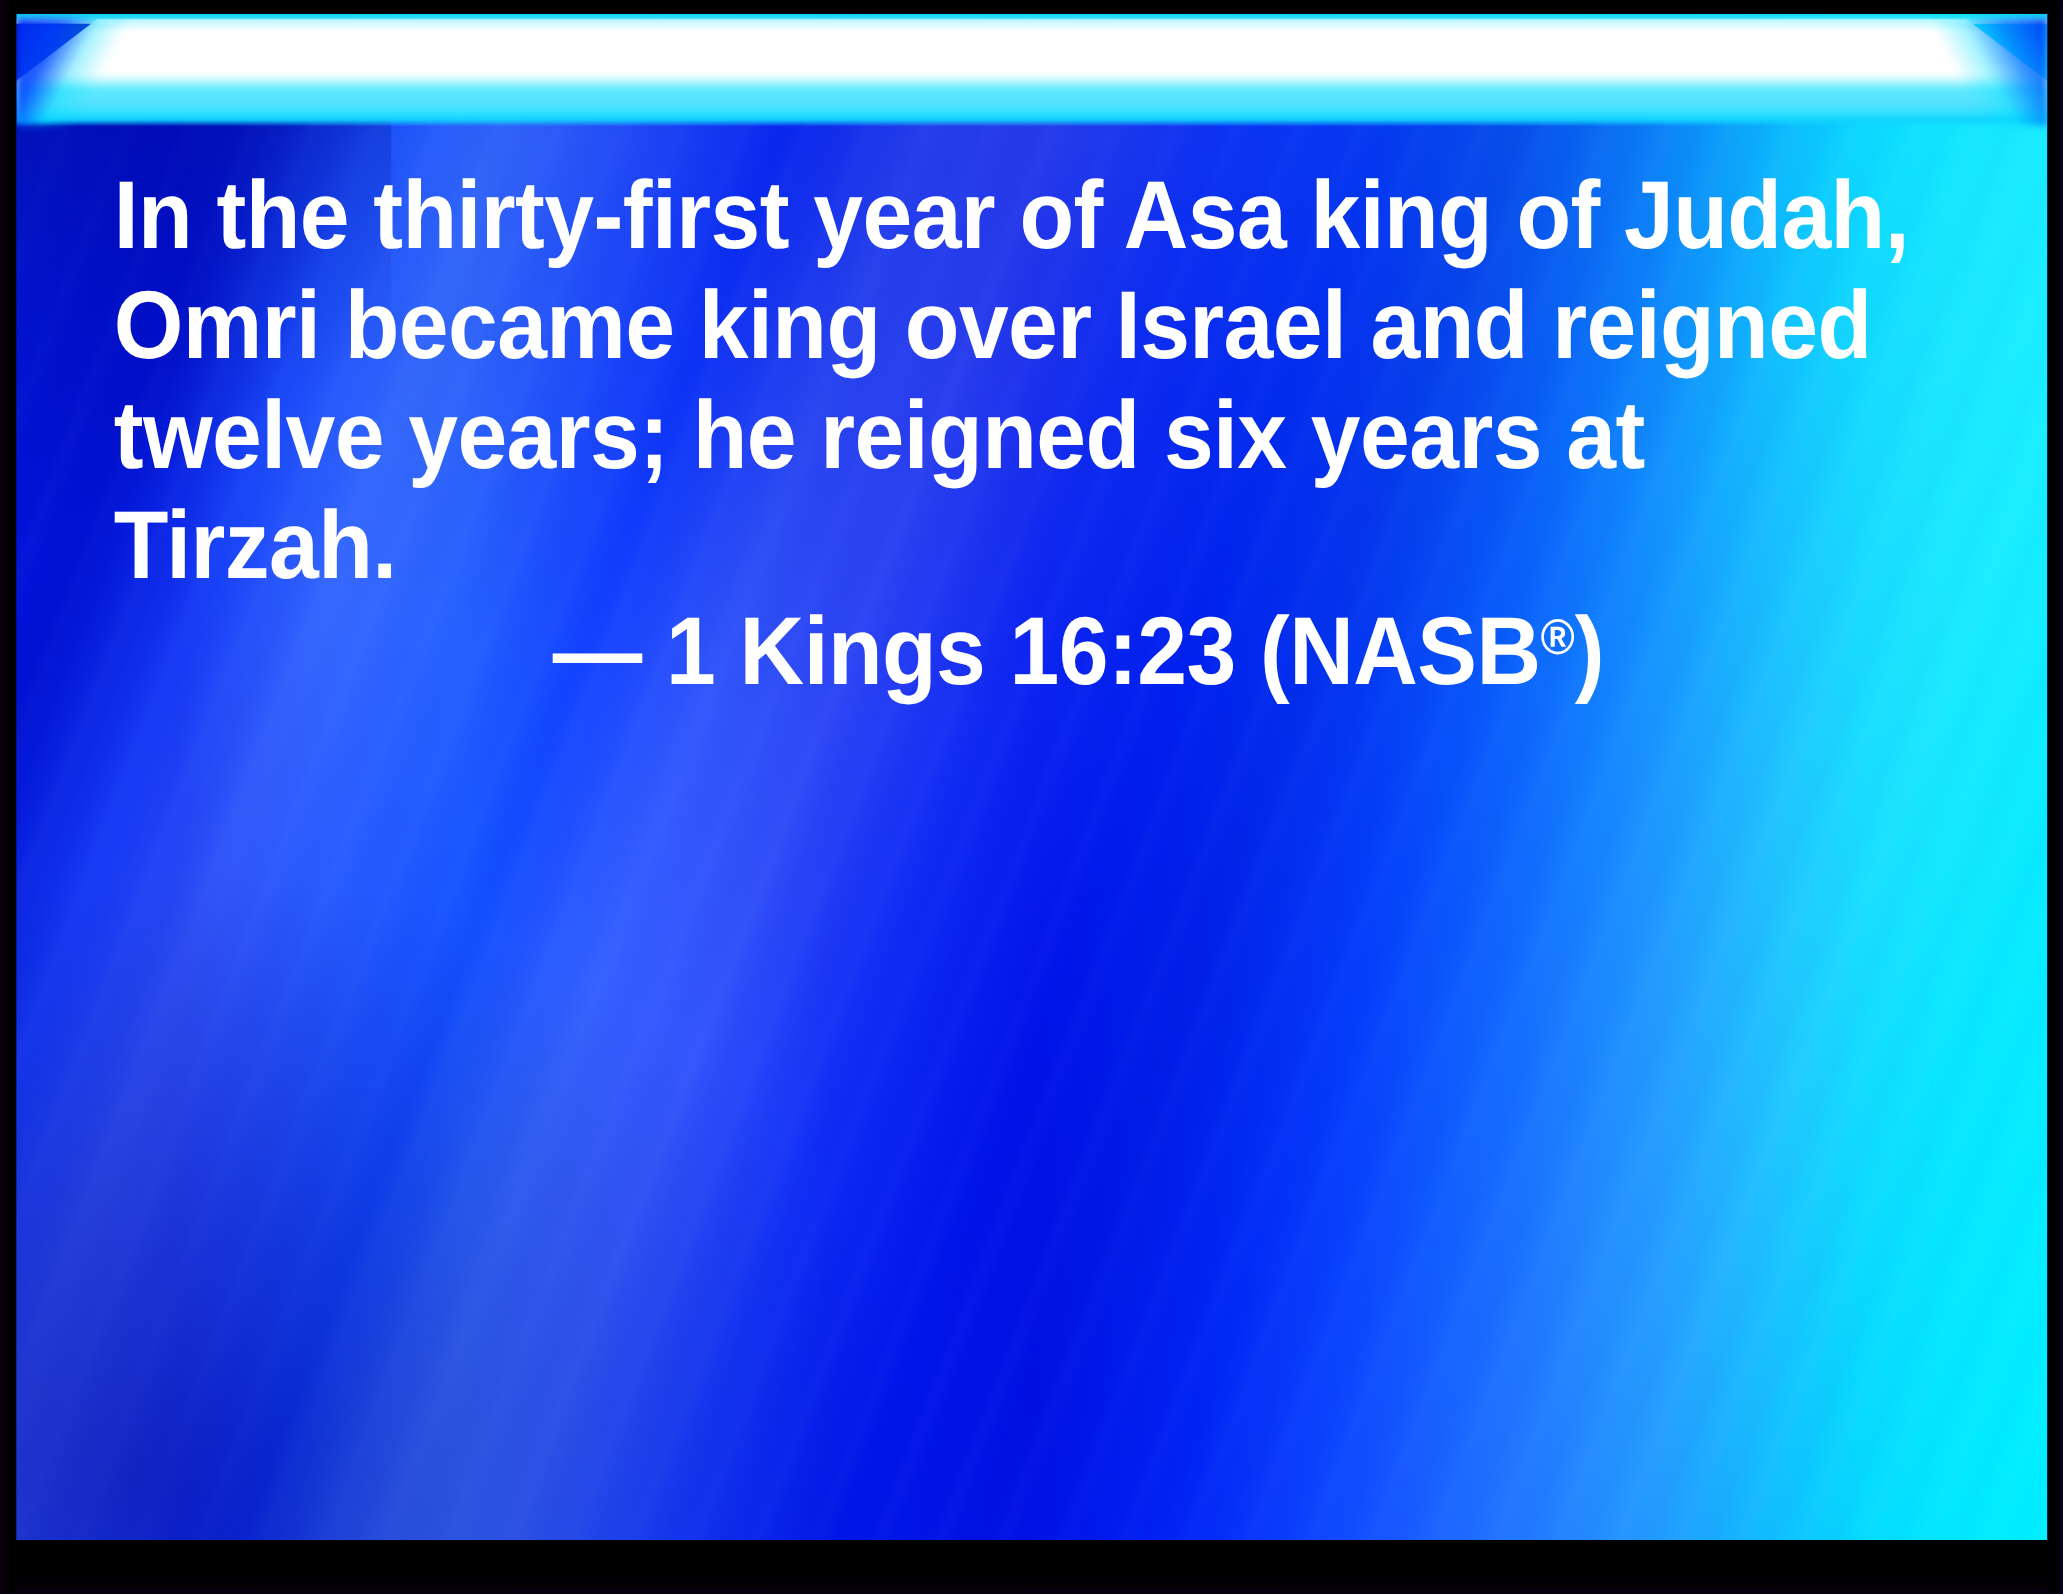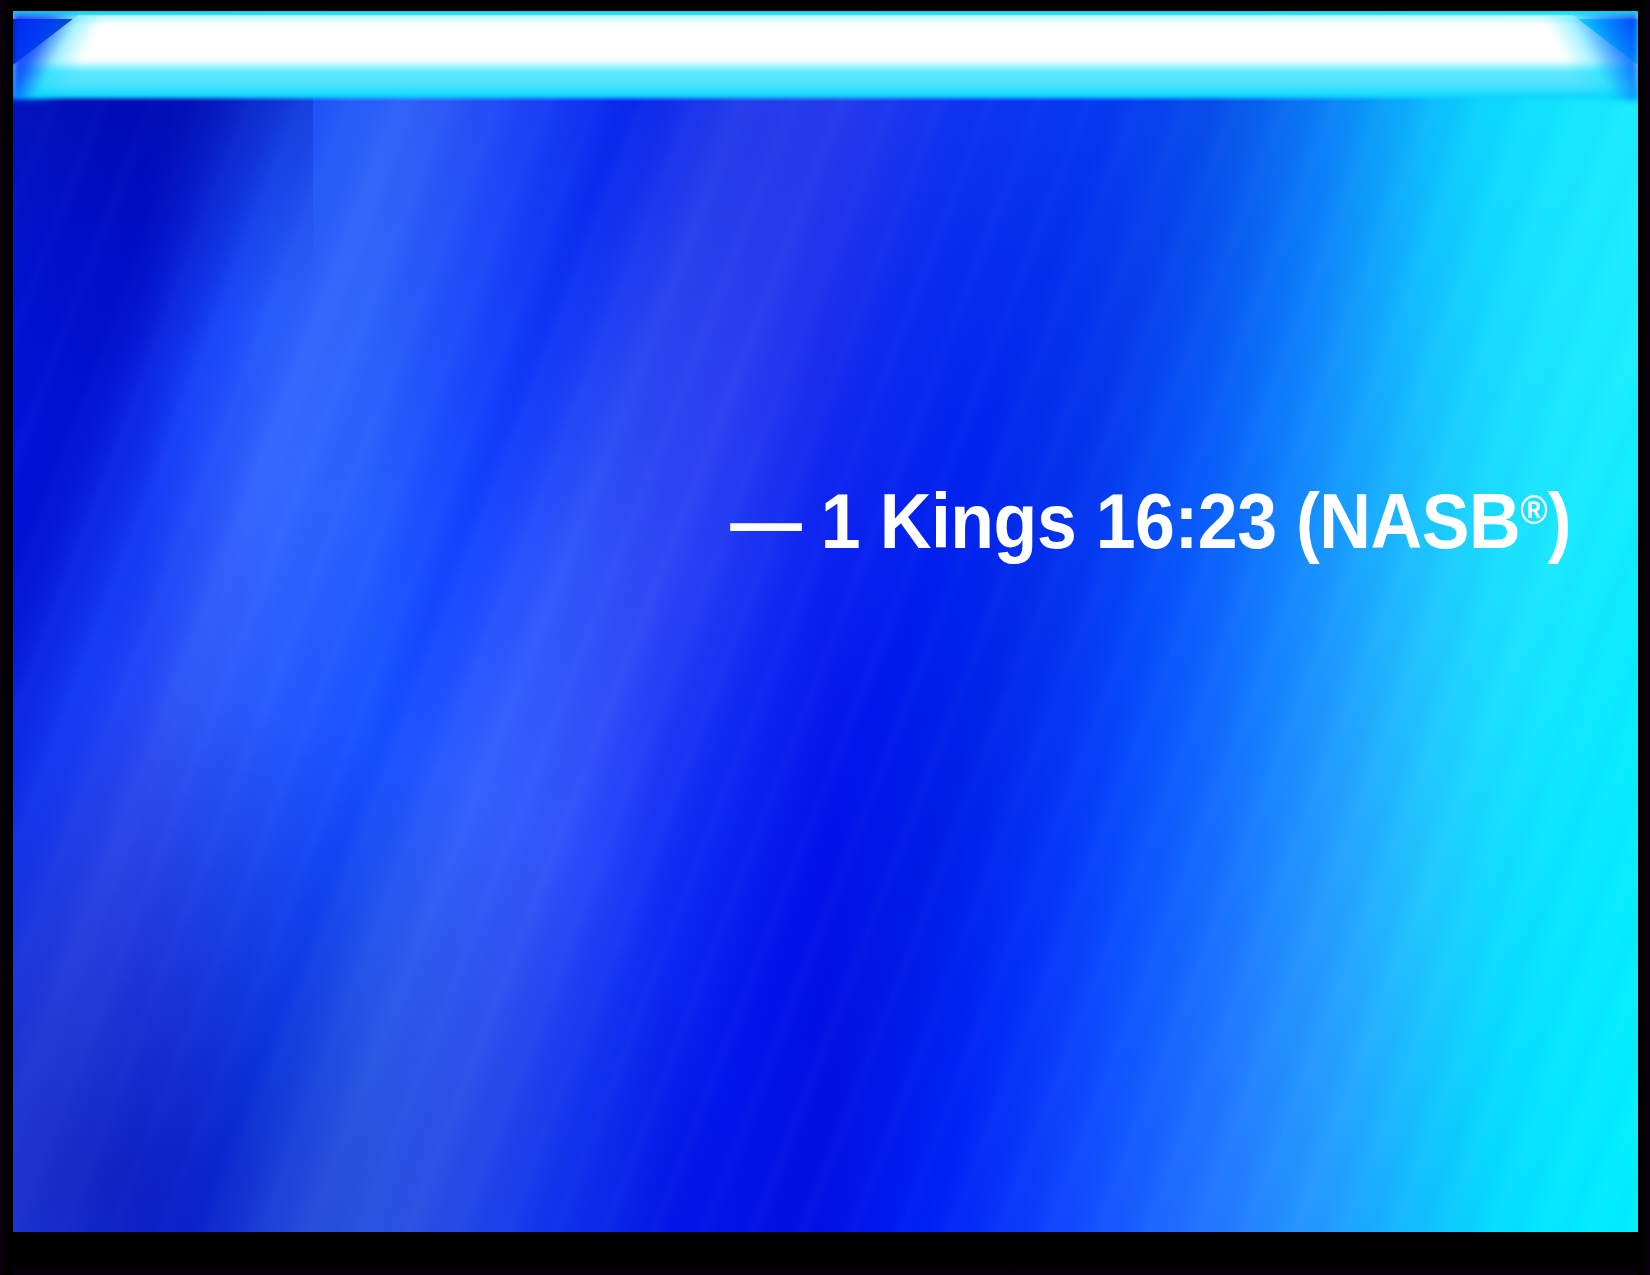--- a/index.html
+++ b/index.html
@@ -236,21 +236,21 @@
     left: 78px;
     top: 455px;
     width: 1480px;
     z-index: 20;
     color: #ffffff;
     font-family: "Liberation Sans", sans-serif;
     font-weight: bold;
     font-size: 77px;
     line-height: 88px;
     letter-spacing: -0.5px;
-    text-align: right;
+    text-align: center;
     white-space: nowrap;
   }
   .attribution .attr-inner {
     display: inline-block;
     transform: scaleX(0.93);
     transform-origin: right center;
   }
   .reg-mark {
     font-size: 0.52em;
     vertical-align: 0.60em;
@@ -270,20 +270,26 @@
     <div class="bg-vignette"></div>
 
     <div class="glowbar-wrap">
       <div class="glowbar-hairline"></div>
       <div class="glowbar"></div>
       <div class="glowbar-soft"></div>
       <div class="glowbar-taper-l"></div>
       <div class="glowbar-taper-r"></div>
     </div>
 
+    <div class="verse-block">
+      <div class="verse-line">In the thirty-first year of Asa king of Judah,</div>
+      <div class="verse-line">Omri became king over Israel and reigned</div>
+      <div class="verse-line">twelve years; he reigned six years at</div>
+      <div class="verse-line">Tirzah.</div>
+    </div>
 
     <div class="attribution"><span class="attr-inner"><span>— 1 Kings 16:23 (NASB</span><span class="reg-mark">®</span><span>)</span></span></div>
   </div>
 
   <div class="frame-top"></div>
   <div class="frame-bottom"></div>
   <div class="frame-left"></div>
   <div class="frame-right"></div>
 
 </div>

